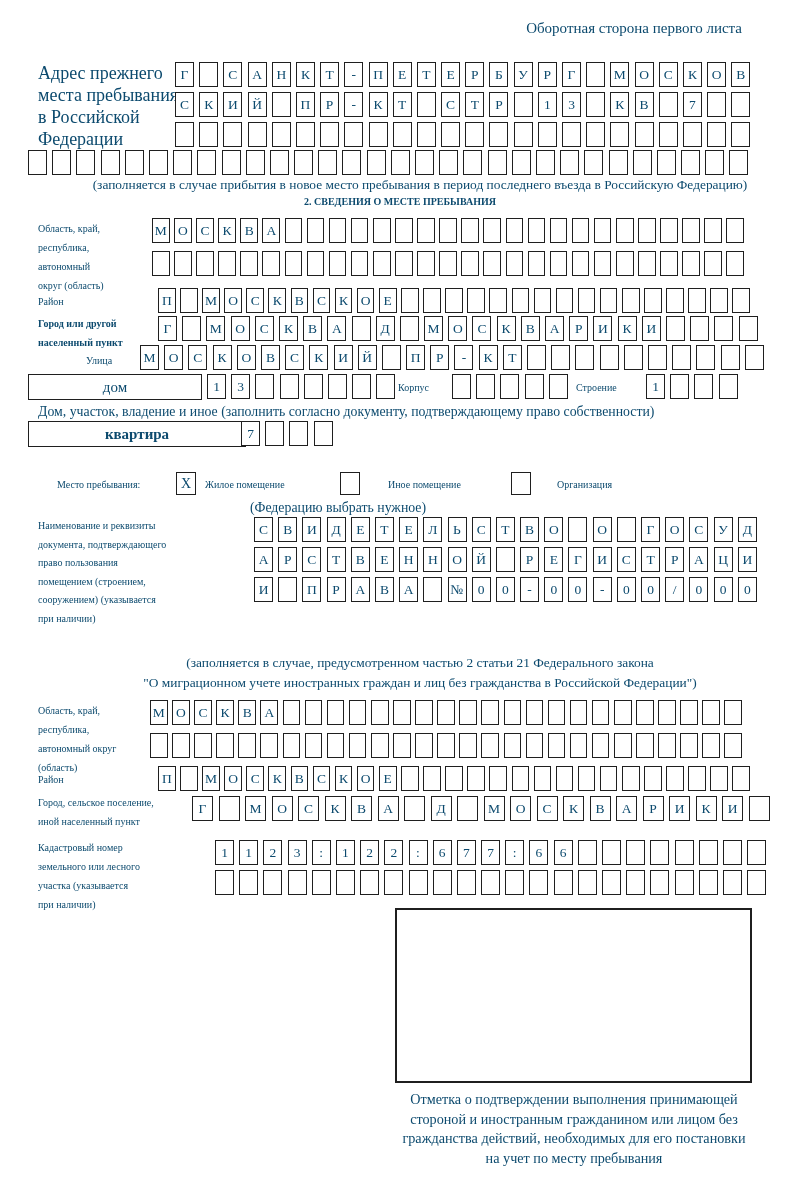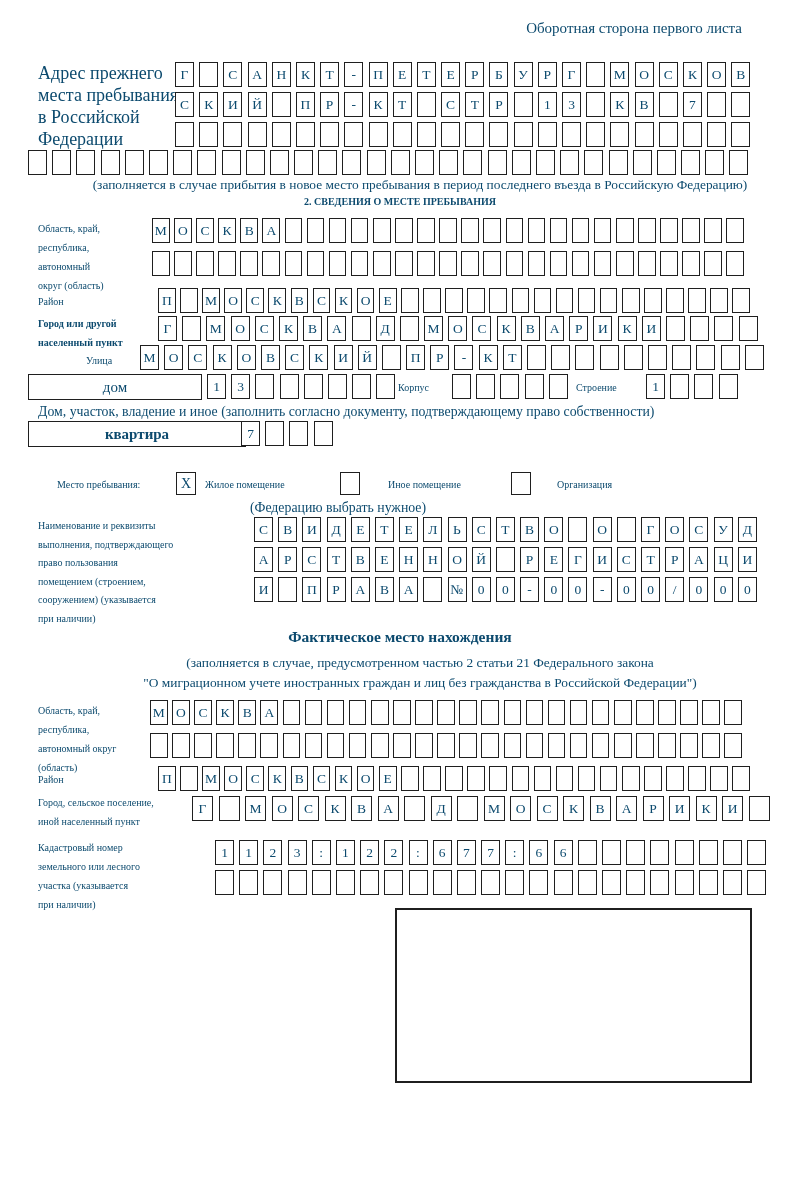--- a/index.html
+++ b/index.html
@@ -341,21 +341,21 @@
   <div class="abs lbl" style="left:38px;top:475px;margin-left:19px;">Место пребывания:</div>
   <div class="abs cbox" style="left:176px;top:472px;">X</div>
   <div class="abs lbl" style="left:205px;top:475px;">Жилое помещение</div>
   <div class="abs cbox" style="left:340px;top:472px;"></div>
   <div class="abs lbl" style="left:378px;top:475px;margin-left:10px;">Иное помещение</div>
   <div class="abs cbox" style="left:511px;top:472px;"></div>
   <div class="abs lbl" style="left:557px;top:475px;">Организация</div>
   <div class="abs" style="left:188px;top:500px;width:300px;text-align:center;font-size:13.8px;">(Федерацию выбрать нужное)</div>
 
   <div class="abs lbl" style="left:38px;top:517px;width:215px;line-height:18.5px;">Наименование и реквизиты
-выполнения, подтверждающего
+документа, подтверждающего
 право пользования
 помещением (строением,
 сооружением) (указывается
 при наличии)</div>
   <div class="grid g-a" style="left:254px;top:517px;">
       <span class="cell">С</span>
       <span class="cell">В</span>
       <span class="cell">И</span>
       <span class="cell">Д</span>
       <span class="cell">Е</span>
@@ -416,21 +416,20 @@
       <span class="cell">0</span>
       <span class="cell">-</span>
       <span class="cell">0</span>
       <span class="cell">0</span>
       <span class="cell">/</span>
       <span class="cell">0</span>
       <span class="cell">0</span>
       <span class="cell">0</span>
     </div>
 
-  <div class="abs center bold" style="top:628px;font-size:15.5px;">Фактическое место нахождения</div>
   <div class="abs note center" style="top:655px;">(заполняется в случае, предусмотренном частью 2 статьи 21 Федерального закона</div>
   <div class="abs note center" style="top:675px;">"О миграционном учете иностранных граждан и лиц без гражданства в Российской Федерации")</div>
 
   <div class="abs lbl" style="left:38px;top:701px;width:150px;">Область, край,
 республика,
 автономный округ
 (область)</div>
   <div class="grid g-b" style="left:150px;top:700px;">
       <span class="cell">М</span>
       <span class="cell">О</span>
@@ -597,14 +596,15 @@
       <span class="cell"></span>
       <span class="cell"></span>
       <span class="cell"></span>
       <span class="cell"></span>
       <span class="cell"></span>
       <span class="cell"></span>
       <span class="cell"></span>
     </div>
 
   <div class="abs stamp" style="left:395px;top:908px;width:357px;height:175px;"></div>
+  <div class="abs" style="left:398px;top:1090px;width:352px;text-align:center;font-size:14.2px;line-height:19.5px;">Отметка о подтверждении выполнения принимающей стороной и иностранным гражданином или лицом без гражданства действий, необходимых для его постановки на учет по месту пребывания</div>
 
 </div>
 
 </body></html>

